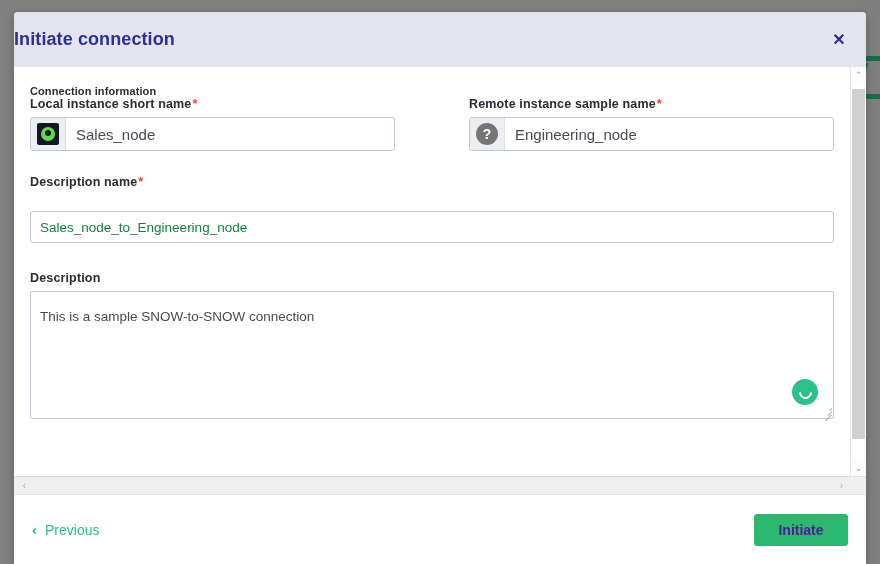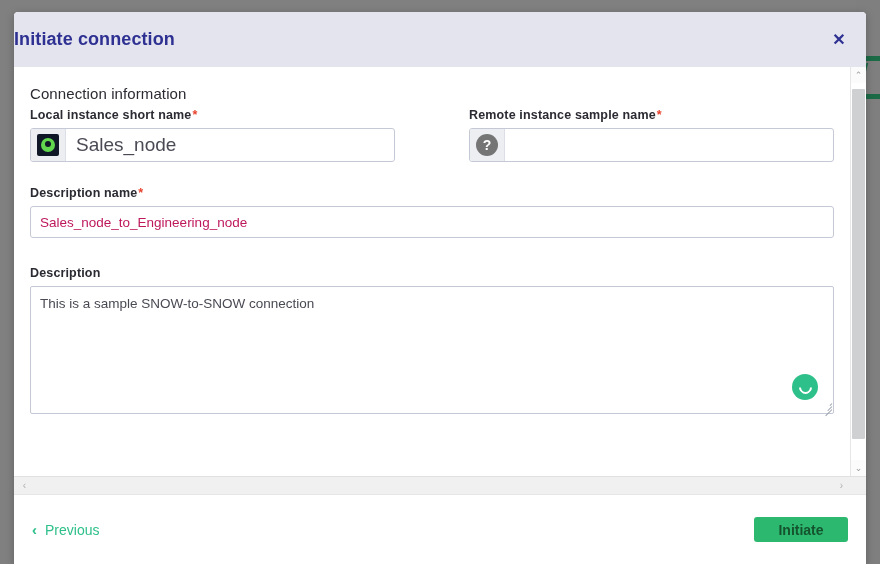--- a/index.html
+++ b/index.html
@@ -125,24 +125,24 @@
     top: 0;
     right: 16px;
     bottom: 18px;
     padding: 18px 16px 0 16px;
     box-sizing: border-box;
     overflow: hidden;
     background: #ffffff;
   }
 
   .section-title {
-    font-size: 15px;
-    font-weight: normal;
+    font-size: 11px;
+    font-weight: bold;
     color: #2b2b33;
-    margin: 0 0 6px 0;
+    margin: 0 0 0 0;
     letter-spacing: 0.1px;
   }
 
   .field-label {
     font-size: 12.5px;
     font-weight: bold;
     color: #2b2b33;
     margin-bottom: 6px;
     letter-spacing: 0.15px;
   }
@@ -180,37 +180,38 @@
     align-items: center;
     justify-content: center;
     border-right: 1px solid #dcdfe7;
   }
   .input-text {
     flex: 1 1 auto;
     border: none;
     outline: none;
     background: transparent;
     font-family: "Liberation Sans", sans-serif;
-    font-size: 19px;
+    font-size: 15px;
     color: #4a4a55;
     padding: 0 10px;
     min-width: 0;
   }
   .input-plain {
     width: 100%;
     height: 32px;
     box-sizing: border-box;
     border: 1px solid #c5c9d6;
     border-radius: 3px;
     background: #ffffff;
     outline: none;
     font-family: "Liberation Sans", sans-serif;
     font-size: 13.5px;
-    color: #be185d;
+    color: #15803d;
     padding: 0 9px;
+    margin-top: 16px;
   }
 
   
   .snow-logo {
     width: 22px;
     height: 22px;
     background: #101828;
     border-radius: 2px;
     display: flex;
     align-items: center;
@@ -261,21 +262,21 @@
     height: 128px;
     box-sizing: border-box;
     border: 1px solid #c5c9d6;
     border-radius: 2px;
     background: #ffffff;
     outline: none;
     resize: none;
     font-family: "Liberation Sans", sans-serif;
     font-size: 13.5px;
     color: #4a4a55;
-    padding: 8px 9px;
+    padding: 16px 9px;
     line-height: 1.35;
     display: block;
   }
   .resize-grip {
     position: absolute;
     right: 2px;
     bottom: 2px;
     width: 11px;
     height: 11px;
     pointer-events: none;
@@ -393,28 +394,28 @@
     font-family: "Liberation Sans", sans-serif;
     padding: 0;
   }
   .prev-link .chev {
     font-size: 15px;
     font-weight: bold;
     line-height: 1;
   }
   .initiate-btn {
     background: #2cb96f;
-    color: #14532d;
+    color: #4c1d95;
     border: none;
     border-radius: 3px;
     font-family: "Liberation Sans", sans-serif;
     font-size: 14px;
     font-weight: bold;
     padding: 0 22px;
-    height: 25px;
+    height: 32px;
     min-width: 94px;
     cursor: pointer;
   }
 </style>
 </head>
 <body>
 
 <div class="page-backdrop">
   <div class="bg-right-strip"></div>
   <div class="bg-green-bar a"></div>
@@ -453,20 +454,21 @@
         </div>
 
         <div class="col">
           <div class="field-label">
             <span>Remote instance sample name</span><span class="req-star">*</span>
           </div>
           <div class="input-shell">
             <span class="input-prefix">
               <span class="q-icon">?</span>
             </span>
+            <input class="input-text" type="text" value="Engineering_node" placeholder="" style="">
           </div>
         </div>
 
       </div>
 
       <div>
         <div class="field-label">
           <span>Description name</span><span class="req-star">*</span>
         </div>
         <input class="input-plain" type="text" value="Sales_node_to_Engineering_node" placeholder="" style="">

